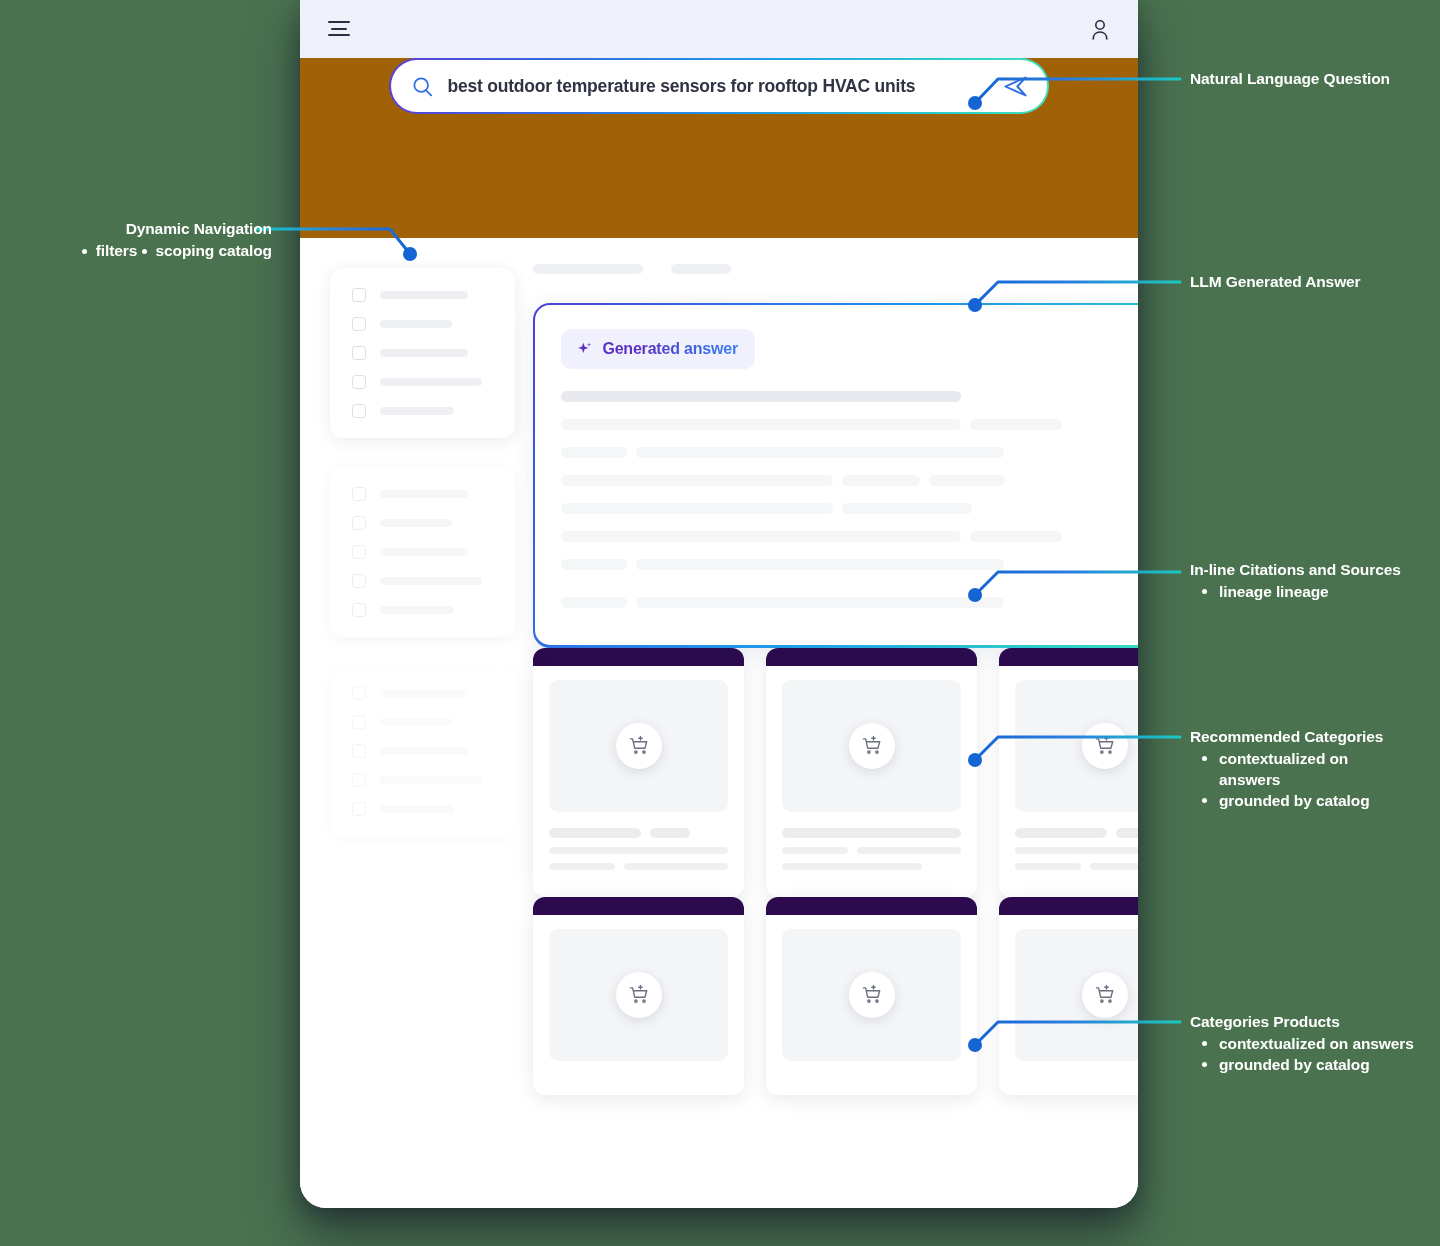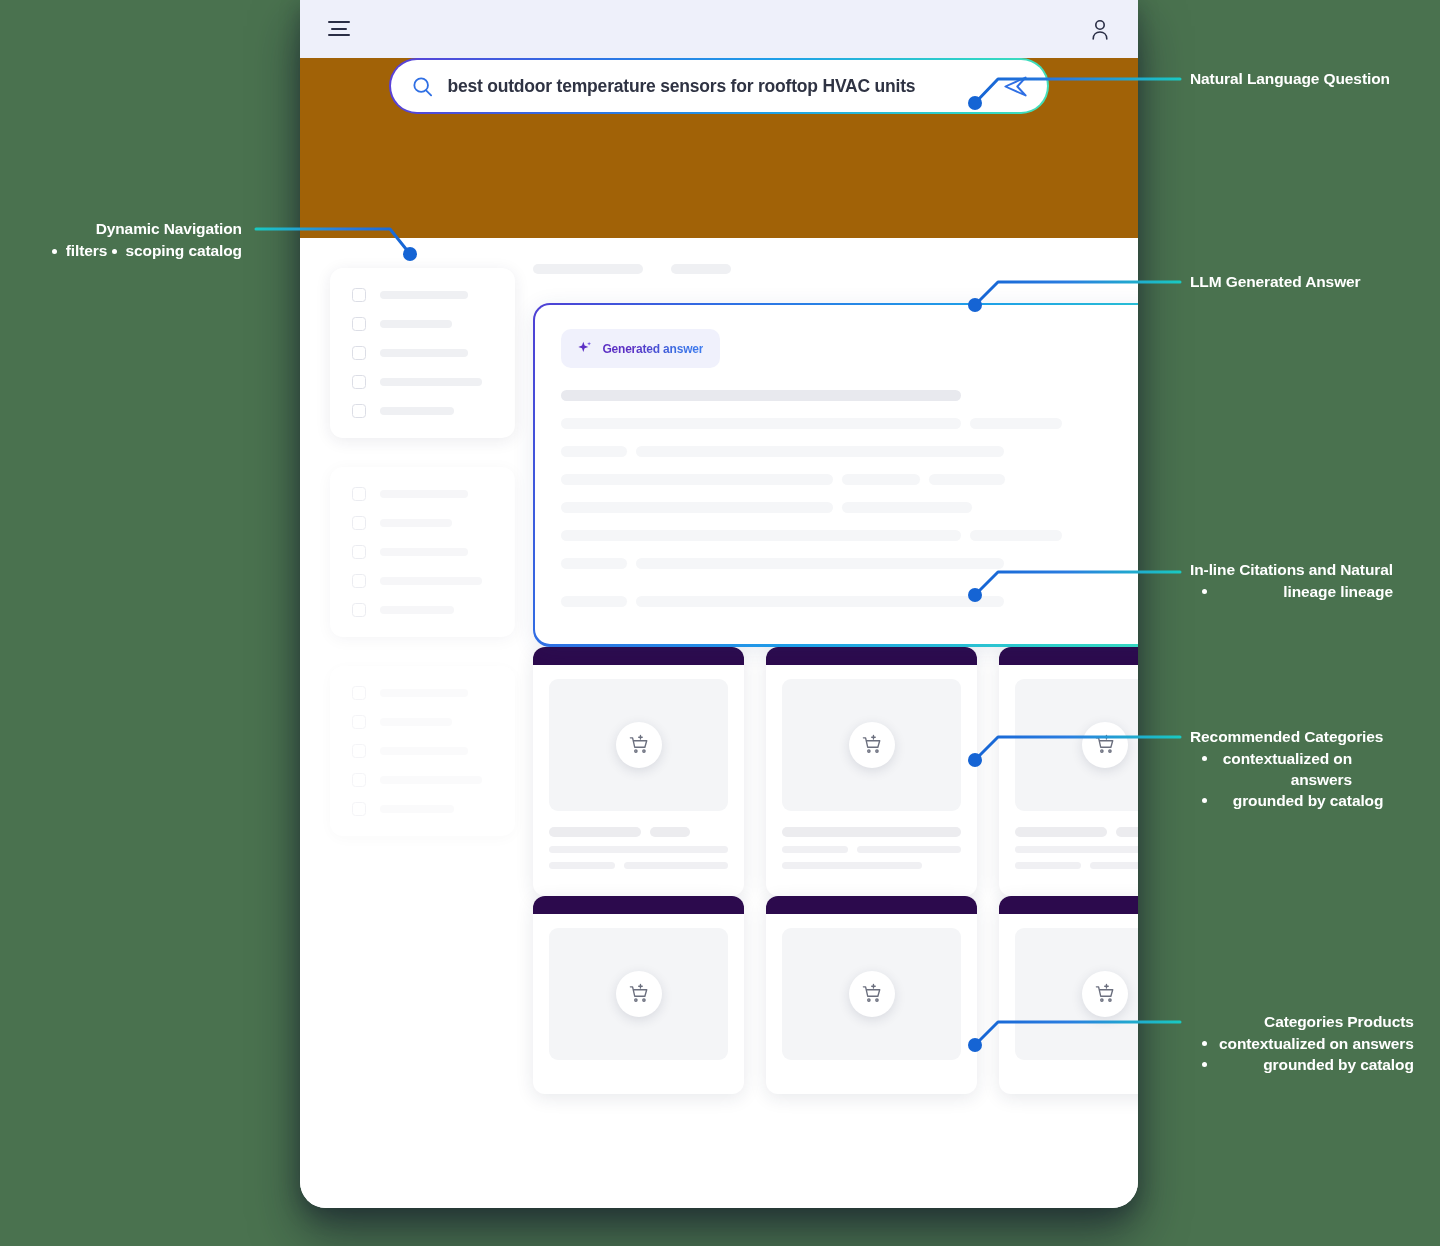--- a/index.html
+++ b/index.html
@@ -131,21 +131,21 @@
   .gen-badge {
     display: inline-flex;
     align-items: center;
     gap: 9px;
     background: #f0f1fc;
     border-radius: 10px;
     padding: 11px 17px 11px 15px;
     margin-bottom: 22px;
   }
   .gen-badge-text {
-    font-size: 12px;
+    font-size: 16px;
     font-weight: bold;
     letter-spacing: -0.2px;
     background: linear-gradient(95deg, #5b2fc4 0%, #5b2fc4 30%, #3a6ae0 72%, #3f7df0 100%);
     -webkit-background-clip: text;
     background-clip: text;
     color: transparent;
     -webkit-text-fill-color: transparent;
   }
 
   .para { display: flex; gap: 9px; margin-bottom: 17px; }
@@ -236,21 +236,21 @@
   .anno ul { list-style: none; padding-left: 12px; }
   .anno li { position: relative; padding-left: 17px; white-space: nowrap; }
   .anno li::before {
     content: "";
     position: absolute; left: 0; top: 8px;
     width: 5px; height: 5px; border-radius: 50%;
     background: #ffffff;
   }
   .anno li.wrap { white-space: normal; max-width: 150px; }
 
-  .anno-right { text-align: right; }
+  .anno-right { text-align: left; }
   .anno-left { text-align: right; }
   .anno-left ul { padding-left: 0; }
   .anno-left li { padding-left: 0; padding-right: 0; display: inline-block; }
   .anno-left li::before { display: none; }
   .anno-left .bul { display: inline-block; width: 5px; height: 5px; border-radius: 50%;
                     background: #fff; vertical-align: middle; margin-right: 9px; }
 
   svg.conn { position: absolute; overflow: visible; pointer-events: none; }
 </style>
 </head>
@@ -581,21 +581,21 @@
 
   <div class="anno anno-right" style="left:1190px; top:68px">
     <span class="ttl">Natural Language Question</span>
   </div>
 
   <div class="anno anno-right" style="left:1190px; top:271px">
     <span class="ttl">LLM Generated Answer</span>
   </div>
 
   <div class="anno anno-right" style="left:1190px; top:559px">
-    <span class="ttl">In-line Citations and Natural</span>
+    <span class="ttl">In-line Citations and Sources</span>
     <ul>
       <li>lineage lineage</li>
     </ul>
   </div>
 
   <div class="anno anno-right" style="left:1190px; top:726px">
     <span class="ttl">Recommended Categories</span>
     <ul>
       <li class="wrap">contextualized on answers</li>
       <li>grounded by catalog</li>
@@ -603,21 +603,21 @@
   </div>
 
   <div class="anno anno-right" style="left:1190px; top:1011px">
     <span class="ttl">Categories Products</span>
     <ul>
       <li>contextualized on answers</li>
       <li>grounded by catalog</li>
     </ul>
   </div>
 
-  <div class="anno anno-left" style="right:1198px; top:218px">
+  <div class="anno anno-left" style="right:1168px; top:218px">
     <span class="ttl">Dynamic Navigation</span>
     <ul>
       <li><span class="bul"></span><span>filters</span></li>
       <li><span class="bul"></span><span>scoping catalog</span></li>
     </ul>
   </div>
 
 </div>
 
 </body></html>

